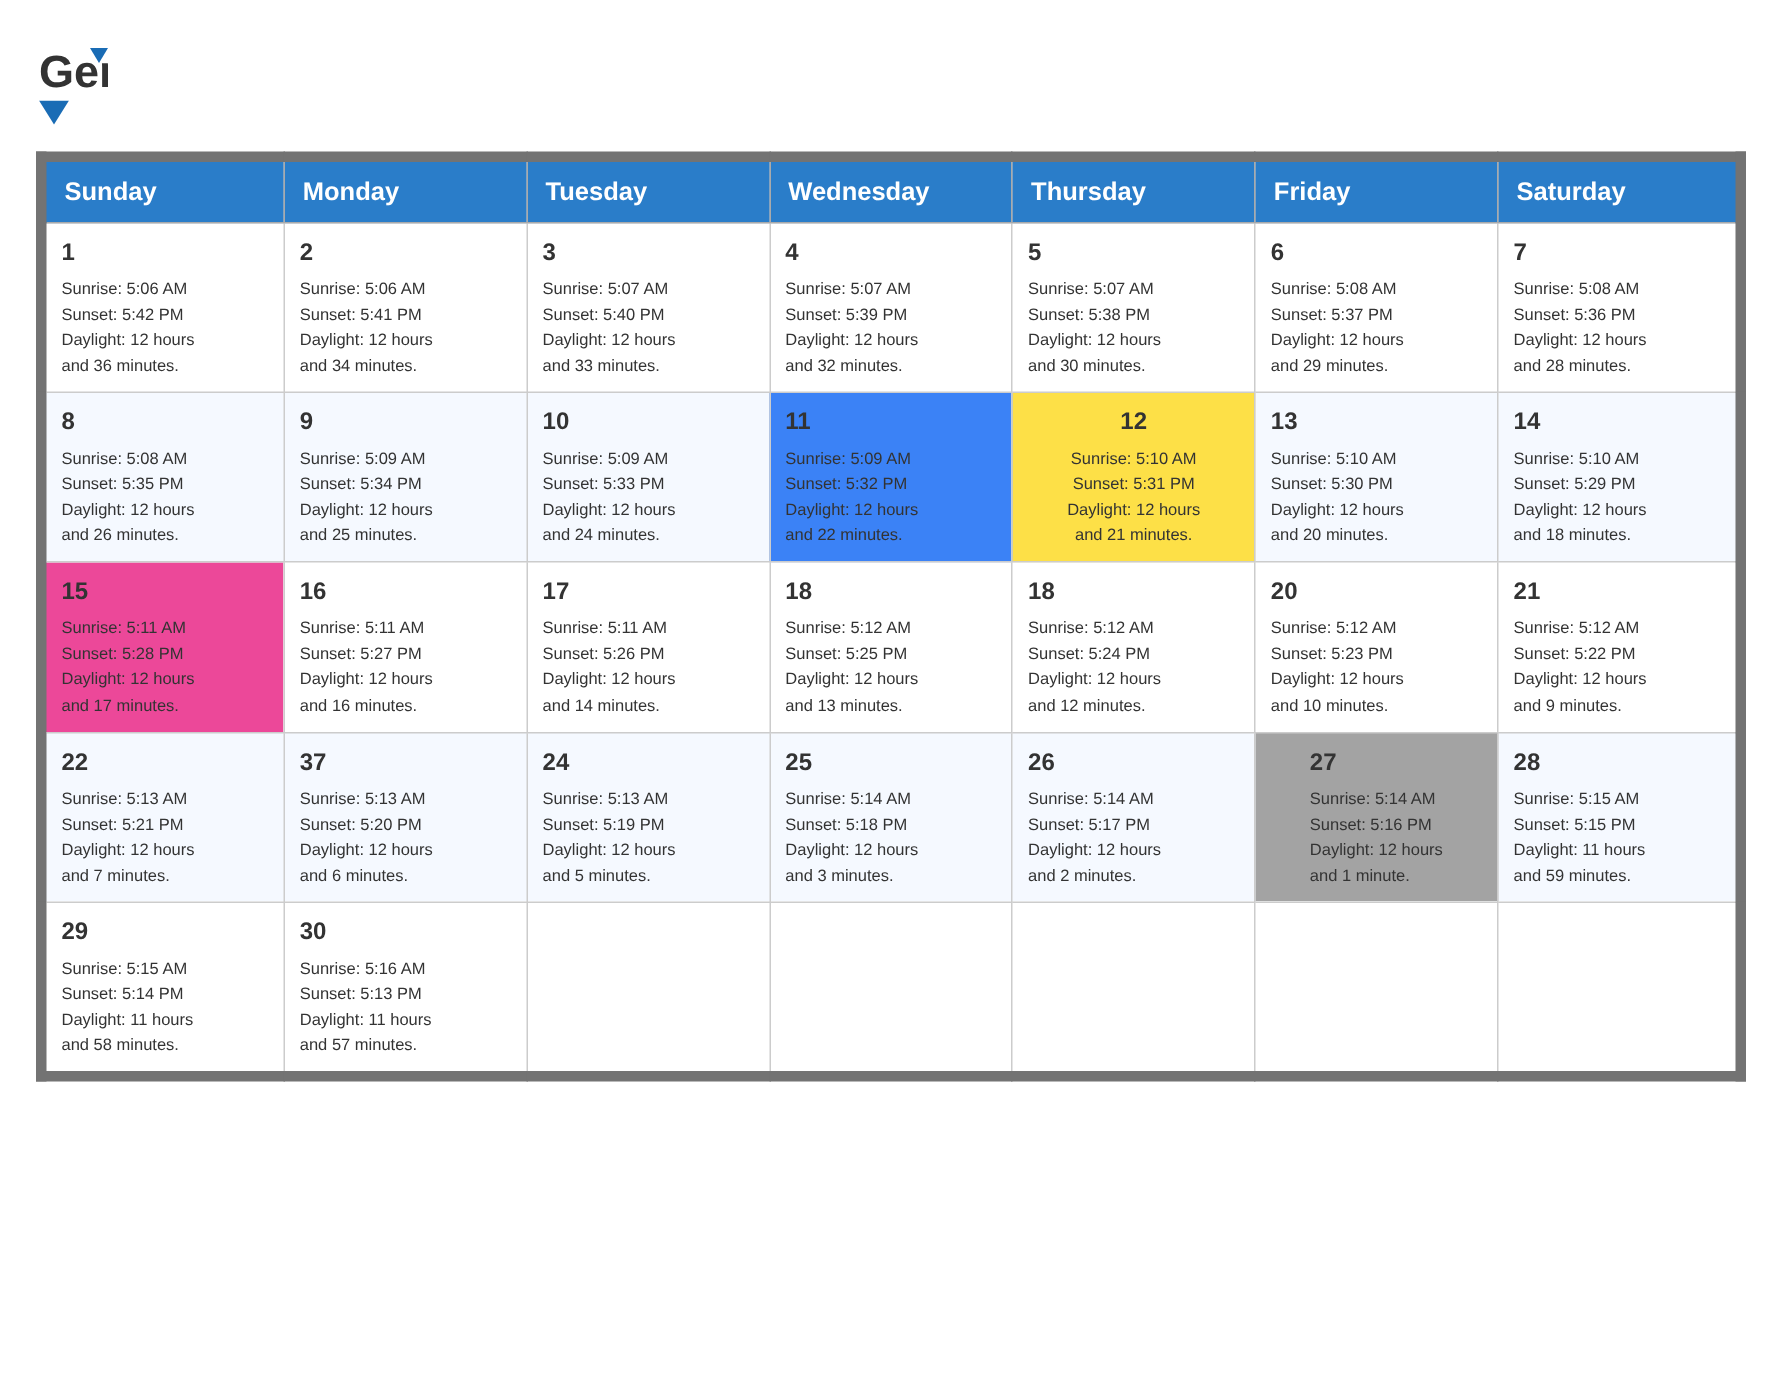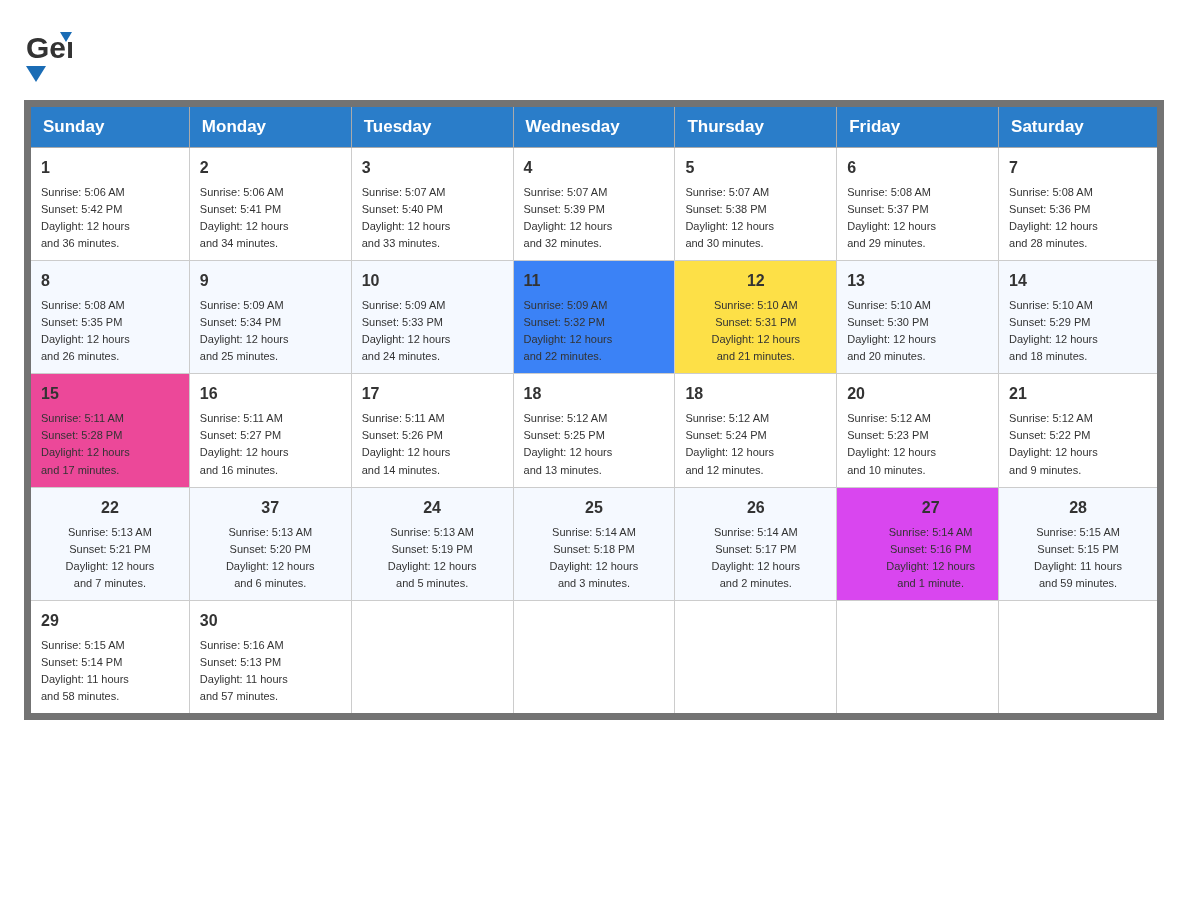--- a/index.html
+++ b/index.html
@@ -312,21 +312,21 @@
         <td style="background-color: rgb(255, 255, 255);">
         <span class="day-number">21</span>
         <div class="day-info">
           Sunrise: 5:12 AM<br>
           Sunset: 5:22 PM<br>
           Daylight: 12 hours<br>
           and 9 minutes.
         </div>
         </td>
       </tr>
-      <tr style="background-color: rgb(245, 249, 255); text-align: center;">
+      <tr style="background-color: rgb(245, 249, 255);">
         <td style="background-color: rgb(245, 249, 255);">
         <span class="day-number">22</span>
         <div class="day-info">
           Sunrise: 5:13 AM<br>
           Sunset: 5:21 PM<br>
           Daylight: 12 hours<br>
           and 7 minutes.
         </div>
         </td>
         <td style="background-color: rgb(245, 249, 255);">
@@ -358,21 +358,21 @@
         </td>
         <td style="background-color: rgb(245, 249, 255);">
         <span class="day-number">26</span>
         <div class="day-info">
           Sunrise: 5:14 AM<br>
           Sunset: 5:17 PM<br>
           Daylight: 12 hours<br>
           and 2 minutes.
         </div>
         </td>
-        <td style="background-color: #d946ef; padding-left: 36px;">
+        <td style="background-color: #a3a3a3; padding-left: 36px;">
         <span class="day-number">27</span>
         <div class="day-info">
           Sunrise: 5:14 AM<br>
           Sunset: 5:16 PM<br>
           Daylight: 12 hours<br>
           and 1 minute.
         </div>
         </td>
         <td style="background-color: rgb(245, 249, 255);">
         <span class="day-number">28</span>

